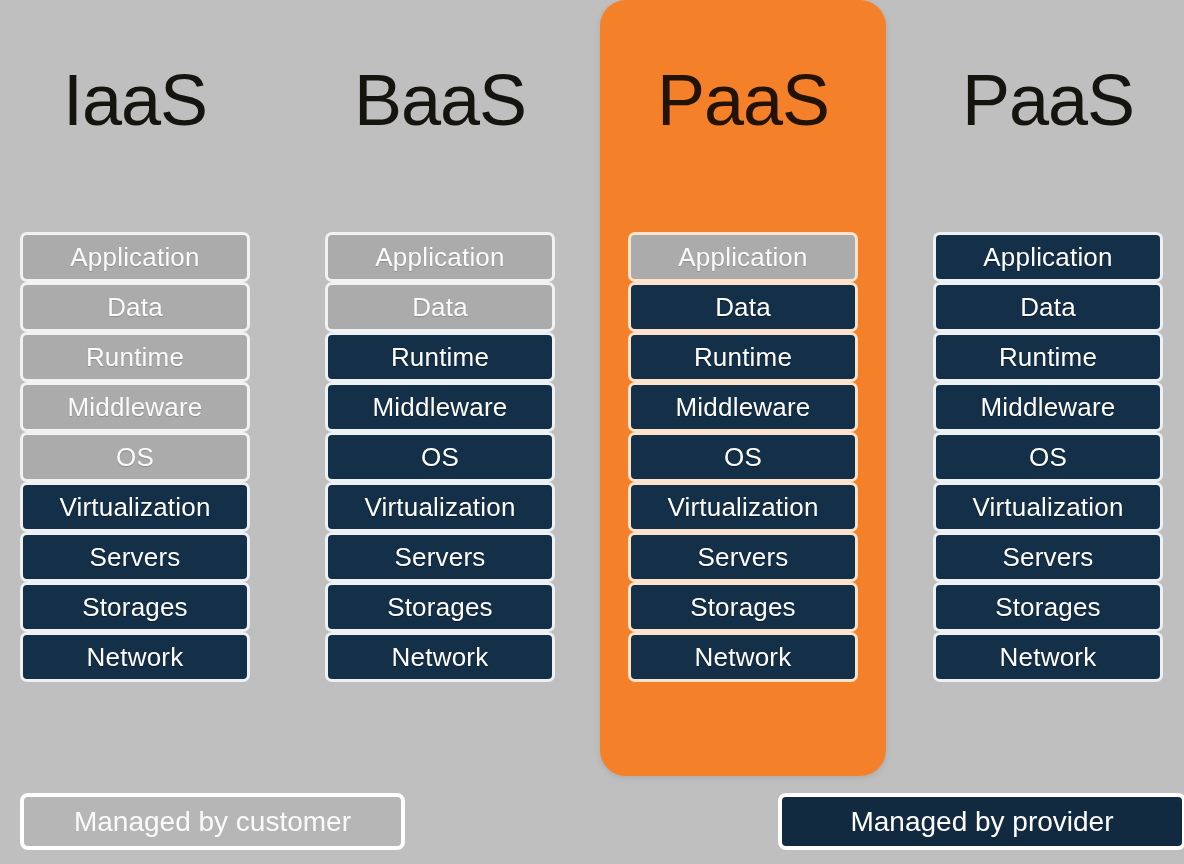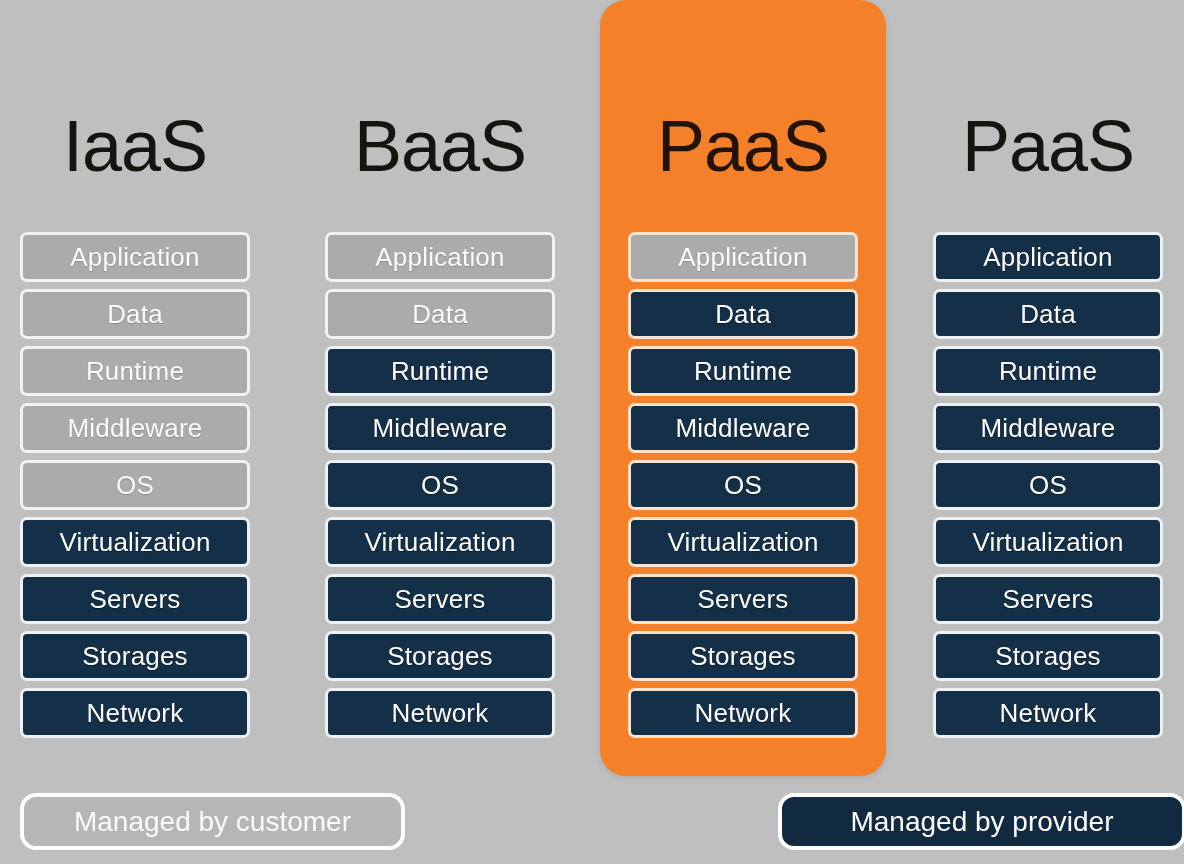--- a/index.html
+++ b/index.html
@@ -50,35 +50,33 @@
     top: 58px;
     left: 0;
     width: 230px;
     text-align: center;
     font-size: 72px;
     line-height: 84px;
     letter-spacing: -1px;
     color: #16140f;
     font-weight: 400;
     white-space: nowrap;
-    margin-top: 46px;
   }
   .col-title.dark-on-orange { color: #231306; }
 
   .rows {
     position: absolute;
     top: 232px;
     left: 0;
     width: 230px;
   }
 
   .row {
     position: relative;
     height: 50px;
-    margin-bottom: 7px;
     border-radius: 7px;
     display: flex;
     align-items: center;
     justify-content: center;
     font-size: 26px;
     color: #ffffff;
     letter-spacing: 0.2px;
     box-sizing: border-box;
     white-space: nowrap;
   }
@@ -103,21 +101,21 @@
     border-color: #fbe3cd;
   }
   .col-baas .row.provider {
     border-color: #fbe3cd;
   }
 
   
   .legend {
     position: absolute;
     height: 57px;
-    border-radius: 16px;
+    border-radius: 8px;
     display: flex;
     align-items: center;
     justify-content: center;
     font-size: 28px;
     box-sizing: border-box;
     white-space: nowrap;
   }
   .legend-customer {
     left: 20px;
     top: 793px;

